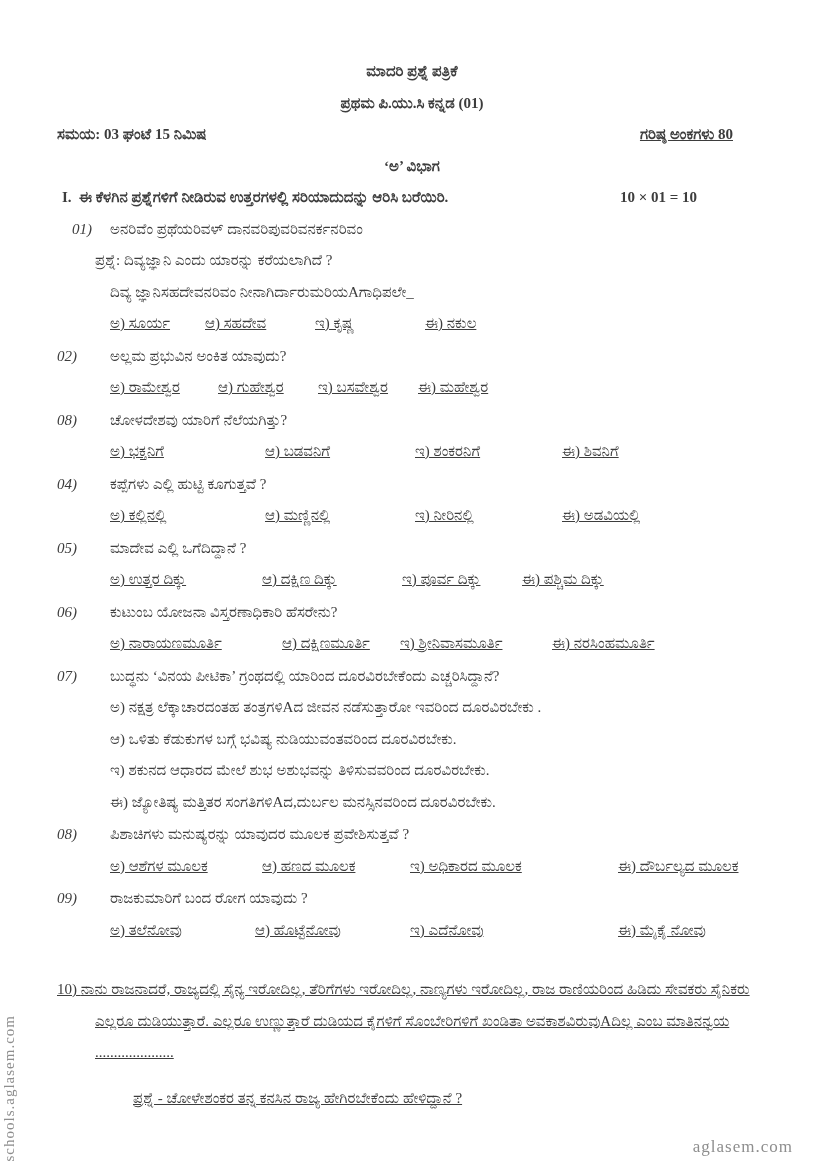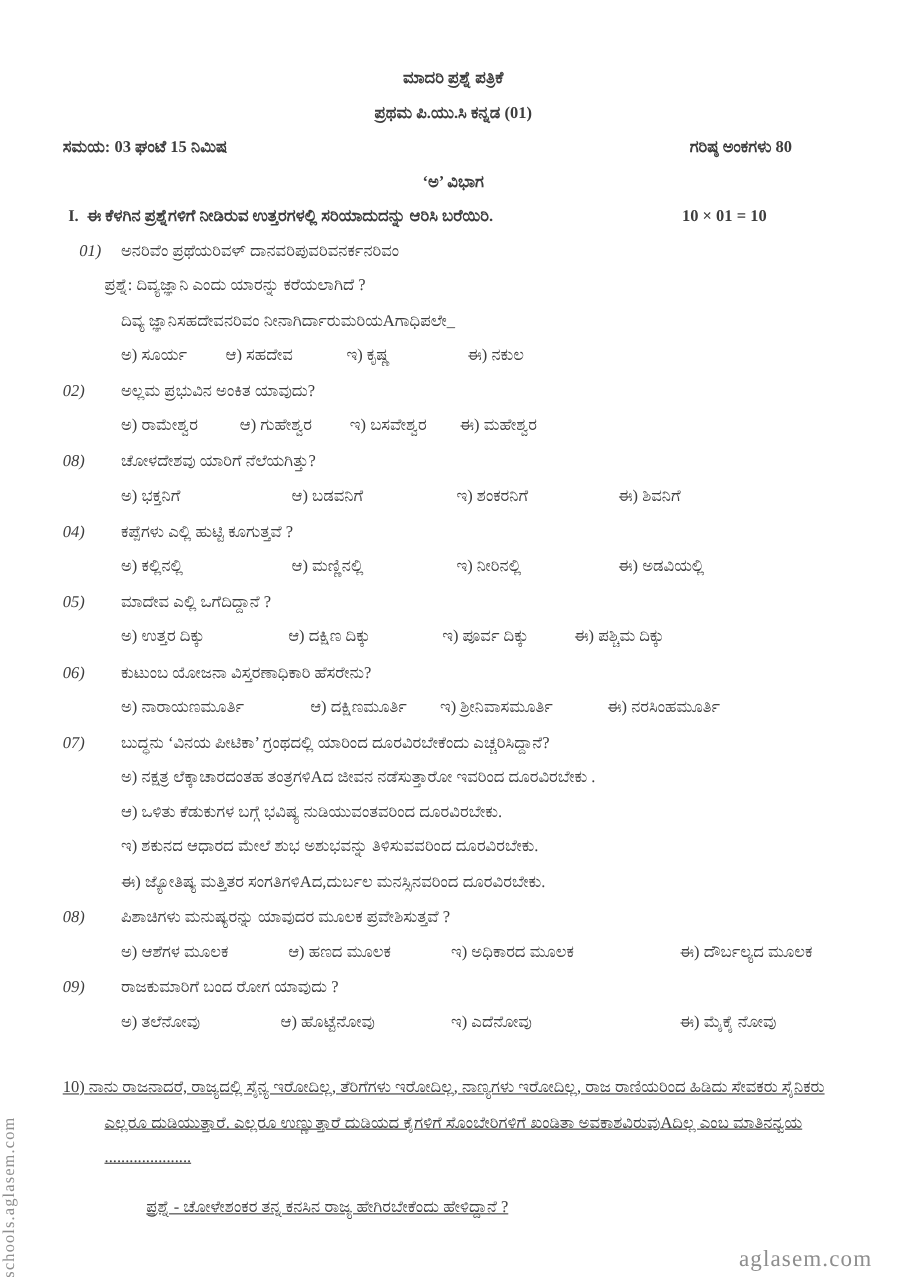--- a/index.html
+++ b/index.html
@@ -16,55 +16,55 @@
   .page {
     position: absolute; inset: 0;
     padding: 56px 60px 0 57px;
     font-size: 15px;
     line-height: 2.1;
   }
   .center { text-align: center; }
   .bold { font-weight: bold; }
   .title-block div { white-space: nowrap; }
   .row-spread { display: flex; justify-content: space-between; align-items: baseline; gap: 30px; }
-  .row-spread .right-val { margin-right: 47px; }
+  .row-spread .right-val { margin-right: 34px; text-decoration: underline; }
   .instruction-row { display: flex; align-items: baseline; font-weight: bold; }
   .instruction-row .inum { flex: 0 0 22px; padding-left: 5px; }
   .instruction-row .marks { margin-left: auto; margin-right: 70px; white-space: nowrap; }
 
   .q { margin-bottom: 1px; }
   .qrow { display: flex; align-items: flex-start; }
   .qnum { flex: 0 0 53px; font-style: italic; }
   .qnum-indent { padding-left: 15px; }
   .qcontent { flex: 1; min-width: 0; }
   .line { display: block; }
   .outdent { margin-left: -15px; }
 
   .opts { display: flex; align-items: baseline; }
-  .opt { display: inline-block; white-space: nowrap; }
+  .opt { display: inline-block; white-space: nowrap; text-decoration: underline; }
 
   .q10 { margin-top: 28px; text-decoration: underline; }
   .q10 .para { padding-left: 38px; text-indent: -38px; margin-right: -14px; }
   .q10 .subq { margin-top: 14px; margin-left: 76px; }
 
   .wm-left {
     position: absolute;
     left: 2px; bottom: 8px;
     writing-mode: vertical-rl;
     transform: rotate(180deg);
     color: #8e8e8e;
     font-size: 15px;
     letter-spacing: 1px;
     line-height: 1;
   }
   .wm-br {
     position: absolute;
     right: 34px; bottom: 14px;
     color: #8e8e8e;
-    font-size: 21px;
+    font-size: 17px;
     letter-spacing: 1px;
     line-height: 1;
     margin-left: 25px;
   }
 </style>
 </head>
 <body>
 
 <div class="page">
 

